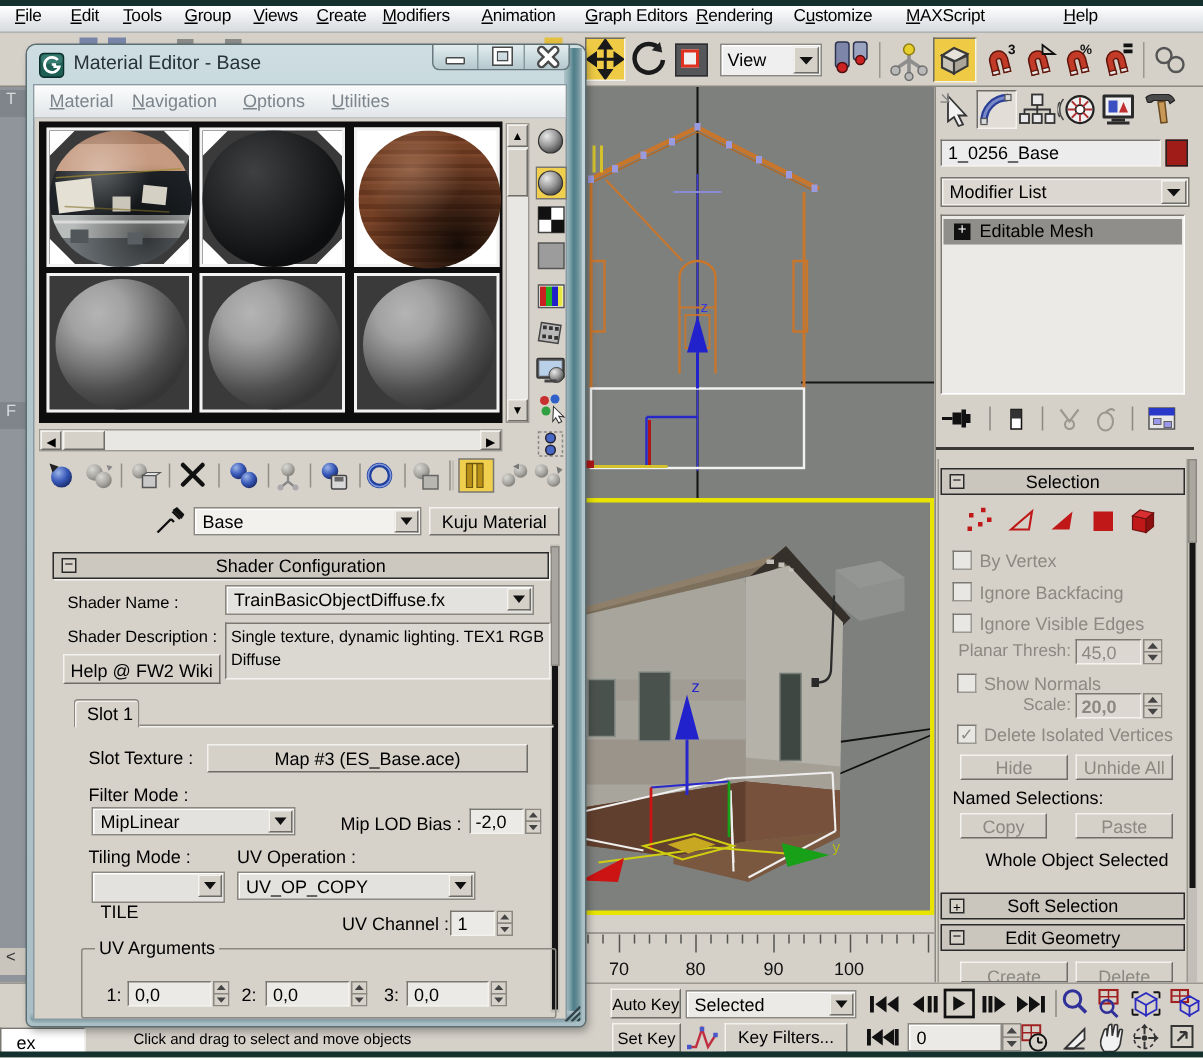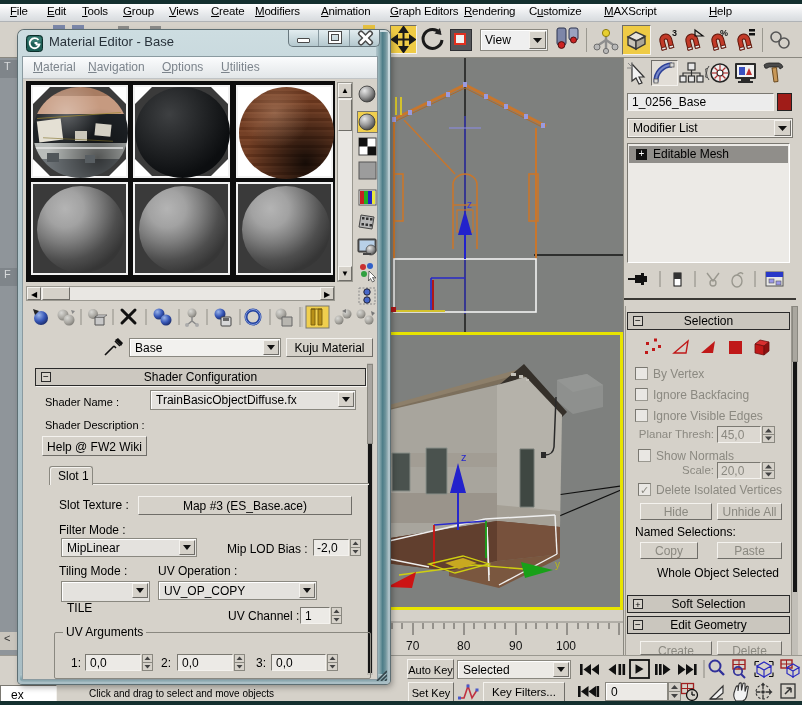--- a/index.html
+++ b/index.html
@@ -476,21 +476,21 @@
   <div class="abs gtx" style="left:0;top:370px;width:90px;text-align:right;font-size:11.5px;">Planar Thresh:</div>
   <div class="abs sunk gtx" style="left:93px;top:368px;width:44px;height:17px;background:#dcd8d1;font-size:12px;padding:1px 0 0 3px;">45,0</div>
   <div class="abs" id="sp1" style="left:138px;top:368px;width:13px;height:17px;"><svg width="13" height="17">
         <rect x="0.5" y="0.5" width="12" height="8" fill="#d5d1c9" stroke="#8a8880" stroke-width="1"></rect>
         <rect x="0.5" y="8.5" width="12" height="8" fill="#d5d1c9" stroke="#8a8880" stroke-width="1"></rect>
         <path d="M6.5 2.5 l3.5 4 h-7z" fill="#444"></path>
         <path d="M6.5 14.5 l3.5 -4 h-7z" fill="#444"></path>
       </svg></div>
   <div class="abs gtx" style="left:14px;top:391px;width:160px;height:14px;font-size:12px;"><span class="cb"></span><span style="margin-left:18px;">Show Normals</span></div>
   <div class="abs gtx" style="left:0;top:406px;width:90px;text-align:right;font-size:11.5px;">Scale:</div>
-  <div class="abs sunk gtx" style="left:93px;top:404px;width:44px;height:17px;background:#dcd8d1;font-size:12px;padding:1px 0 0 3px;">20,0</div>
+  <div class="abs sunk gtx" style="left:93px;top:404px;width:44px;height:17px;background:#dcd8d1;font-size:12px;padding:1px 0 0 3px;font-weight:bold;">20,0</div>
   <div class="abs" id="sp2" style="left:138px;top:404px;width:13px;height:17px;"><svg width="13" height="17">
         <rect x="0.5" y="0.5" width="12" height="8" fill="#d5d1c9" stroke="#8a8880" stroke-width="1"></rect>
         <rect x="0.5" y="8.5" width="12" height="8" fill="#d5d1c9" stroke="#8a8880" stroke-width="1"></rect>
         <path d="M6.5 2.5 l3.5 4 h-7z" fill="#444"></path>
         <path d="M6.5 14.5 l3.5 -4 h-7z" fill="#444"></path>
       </svg></div>
   <div class="abs gtx" style="left:14px;top:425px;width:160px;height:14px;font-size:12px;"><span class="cb" style="color:#8b8981;">✓</span><span style="margin-left:18px;">Delete Isolated Vertices</span></div>
 
   <div class="abs btn gtx" style="left:16px;top:445px;width:72px;height:17px;font-size:12px;padding-top:1px;">Hide</div>
   <div class="abs btn gtx" style="left:93px;top:445px;width:65px;height:17px;font-size:12px;padding-top:1px;">Unhide All</div>
@@ -892,20 +892,21 @@
 
     <div class="abs" id="shader" style="left:0;top:306px;width:356px;height:318px;">
 <div class="abs" style="left:12px;top:5px;width:331px;height:18px;background:#ccc8c0;border:1px solid #2a2a2a;box-shadow:1px 1px 0 #f4f2ee;font-size:12px;text-align:center;padding-top:1px;">Shader Configuration
   <div class="abs" style="left:5px;top:3px;width:10px;height:10px;border:1px solid #2a2a2a;font-size:10px;line-height:8px;background:#d6d2ca;">−</div>
 </div>
 <div class="abs" style="left:22px;top:33px;font-size:11px;">Shader Name :</div>
 <div class="abs sunk" style="left:127px;top:27px;width:206px;height:20px;background:#e4e2de;border:1px solid #8a8880;box-shadow:inset 1px 1px 0 #fff;font-size:12px;padding:2px 0 0 5px;">TrainBasicObjectDiffuse.fx<div class="abs btn" style="right:1px;top:1px;width:16px;height:15px;"><svg width="14" height="13">
               <path d="M3 4 l4 5 4-5z" fill="#111"></path>
             </svg></div></div>
 <div class="abs" style="left:22px;top:56px;font-size:11px;">Shader Description :</div>
+<div class="abs sunk" style="left:127px;top:52px;width:217px;height:38px;background:#dbd8d2;font-size:10.8px;padding:2px 0 0 3px;line-height:15px;overflow:hidden;white-space:nowrap;">Single texture, dynamic lighting. TEX1 RGB<br>Diffuse</div>
 <div class="abs btn" style="left:19px;top:73px;width:105px;height:20px;font-size:12px;padding-top:3px;">Help @ FW2 Wiki</div>
 <div class="abs" style="left:26px;top:103px;width:44px;height:19px;border:1px solid #8a8880;border-bottom:none;border-radius:3px 3px 0 0;background:#d6d2ca;font-size:12px;padding:2px 0 0 8px;box-shadow:inset 1px 1px 0 #f4f2ee;">Slot 1</div>
 <div class="abs" style="left:70px;top:121px;width:276px;height:1px;background:#f4f2ee;box-shadow:0 -1px 0 #8a8880;"></div>
 <div class="abs" style="left:36px;top:135px;font-size:12px;">Slot Texture :</div>
 <div class="abs btn" style="left:115px;top:133px;width:214px;height:19px;font-size:12px;padding-top:2px;">Map #3 (ES_Base.ace)</div>
 <div class="abs" style="left:36px;top:160px;font-size:12px;text-align:center;">Filter Mode :</div>
 <div class="abs sunk" style="left:38px;top:175px;width:136px;height:19px;background:#e4e2de;border:1px solid #8a8880;box-shadow:inset 1px 1px 0 #fff;font-size:12px;padding:2px 0 0 5px;">MipLinear<div class="abs btn" style="right:1px;top:1px;width:16px;height:15px;"><svg width="14" height="13">
               <path d="M3 4 l4 5 4-5z" fill="#111"></path>
             </svg></div></div>
 <div class="abs" style="left:204px;top:179px;font-size:12px;">Mip LOD Bias :</div>

